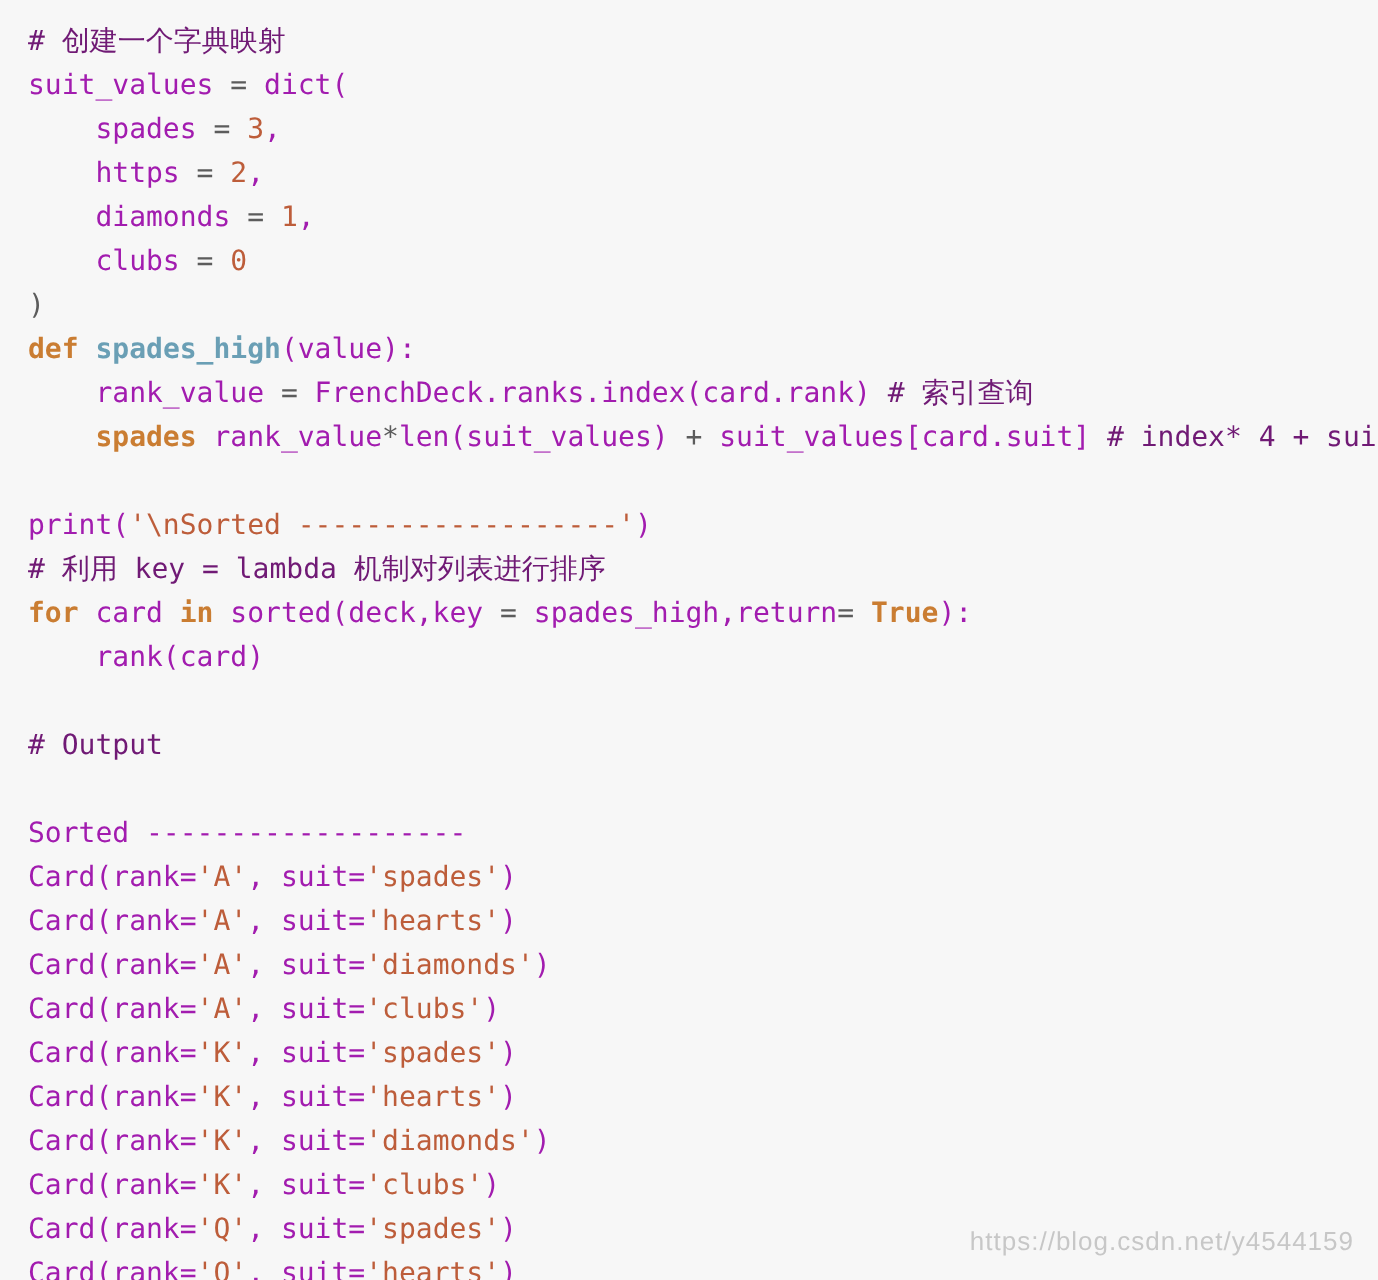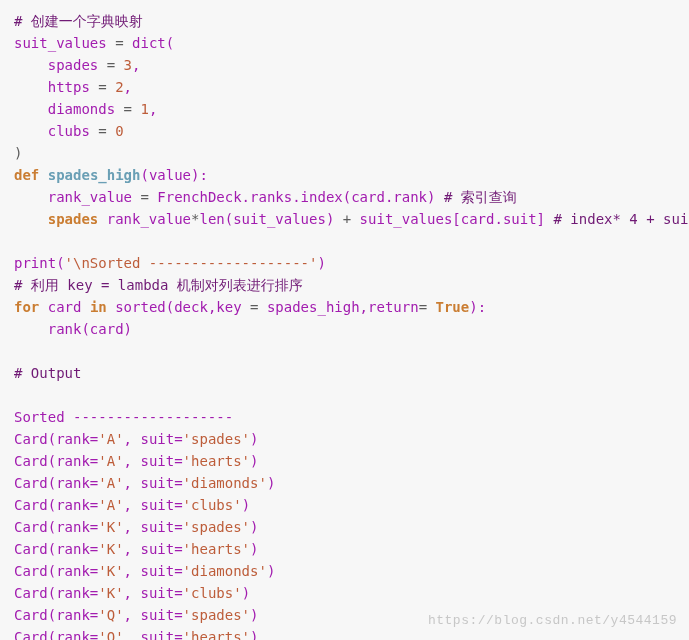--- a/index.html
+++ b/index.html
@@ -27,21 +27,21 @@
   .c-string  { color: #bd5d3a; margin-top: 26px; }
   .c-plain   { color: #a21caf; }
   .c-op      { color: #5c5c5c; }
   .c-paren   { color: #5c5c5c; }
   .watermark {
     position: absolute;
     right: 12px;
     bottom: 8px;
     color: rgba(140,140,140,0.45);
     font-size: 13px;
-    font-family: Liberation Mono, monospace;
+    font-family: Liberation Sans, sans-serif;
     letter-spacing: 0.5px;
   }
 </style>
 </head>
 <body>
 
 <pre><span class="c-comment"># 创建一个字典映射</span>
 <span class="c-plain">suit_values </span><span class="c-op">=</span><span class="c-plain"> dict(</span>
 <span class="c-plain">    spades </span><span class="c-op">=</span><span class="c-plain"> </span><span class="c-number">3</span><span class="c-plain">,</span>
 <span class="c-plain">    https </span><span class="c-op">=</span><span class="c-plain"> </span><span class="c-number">2</span><span class="c-plain">,</span>

